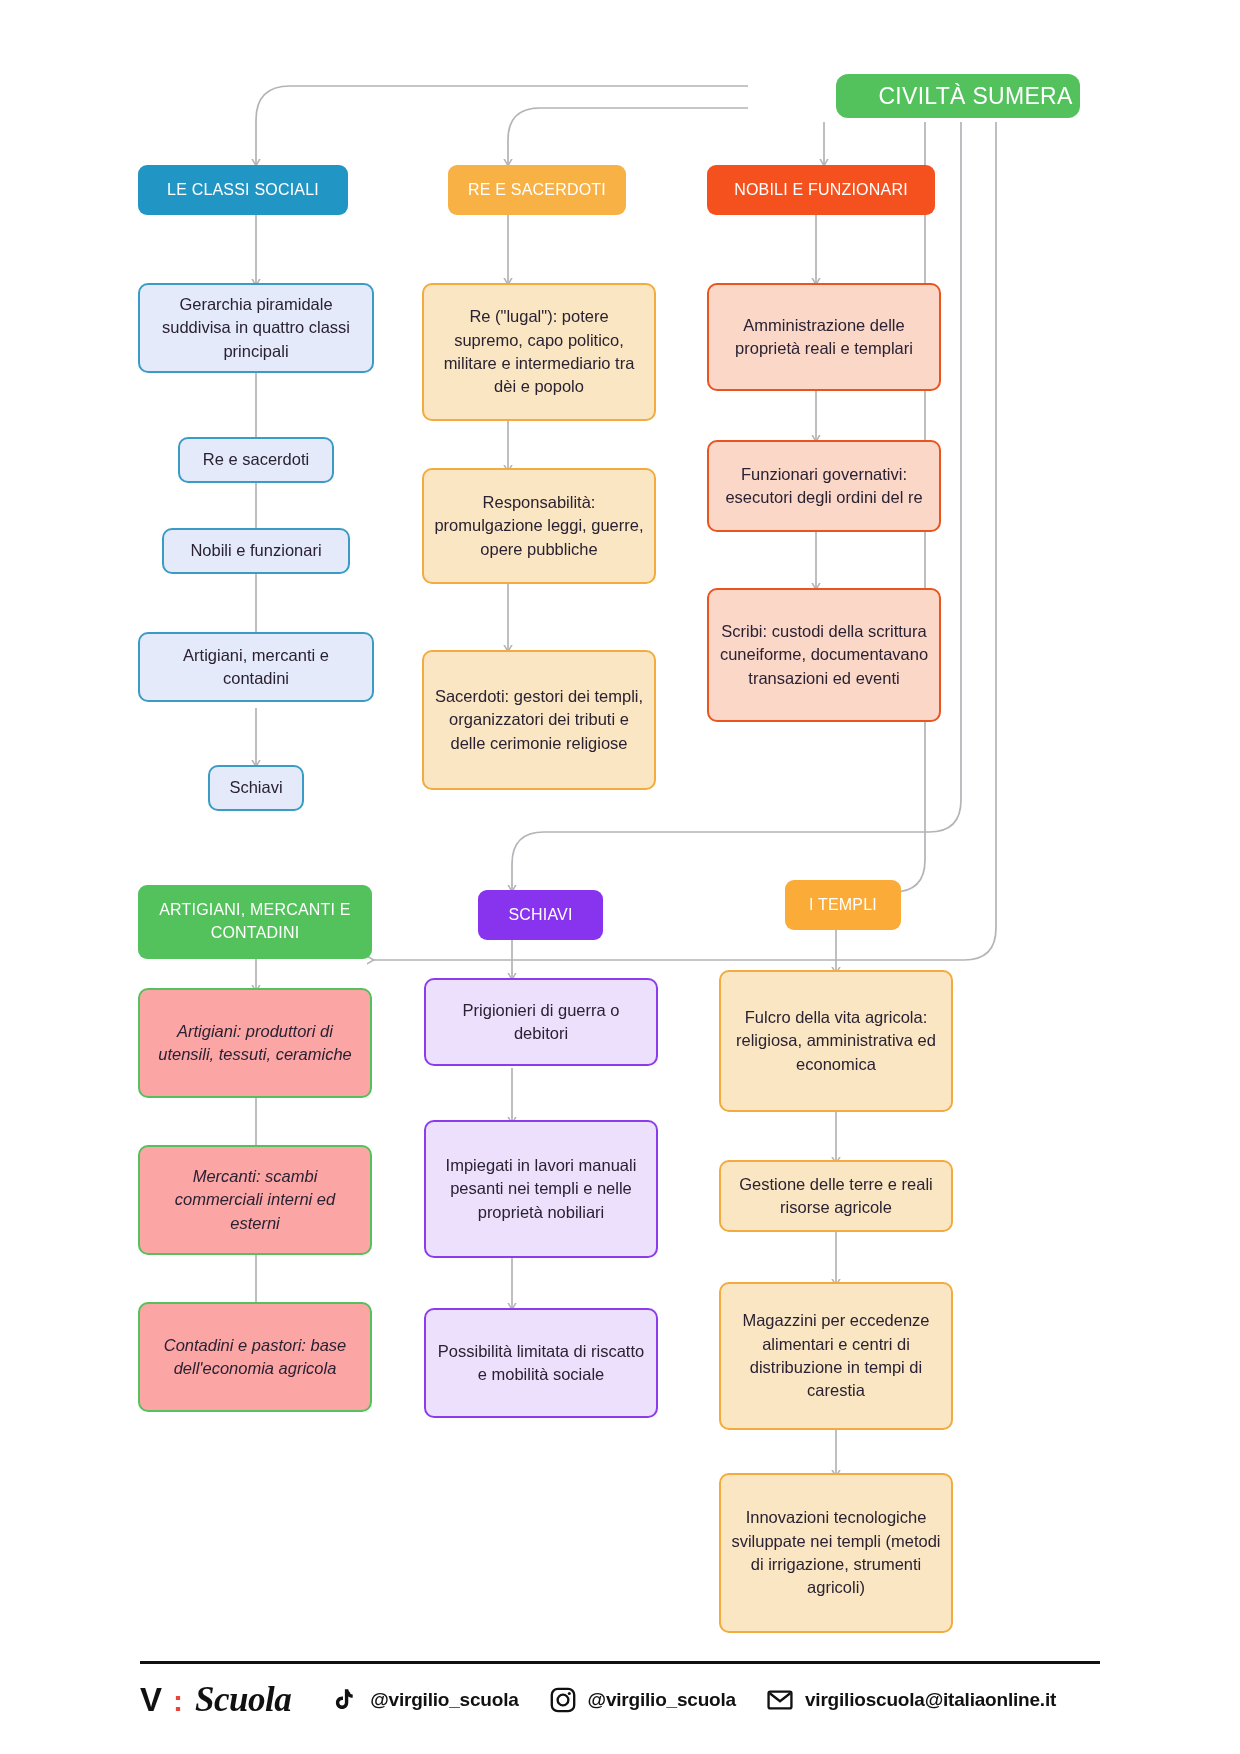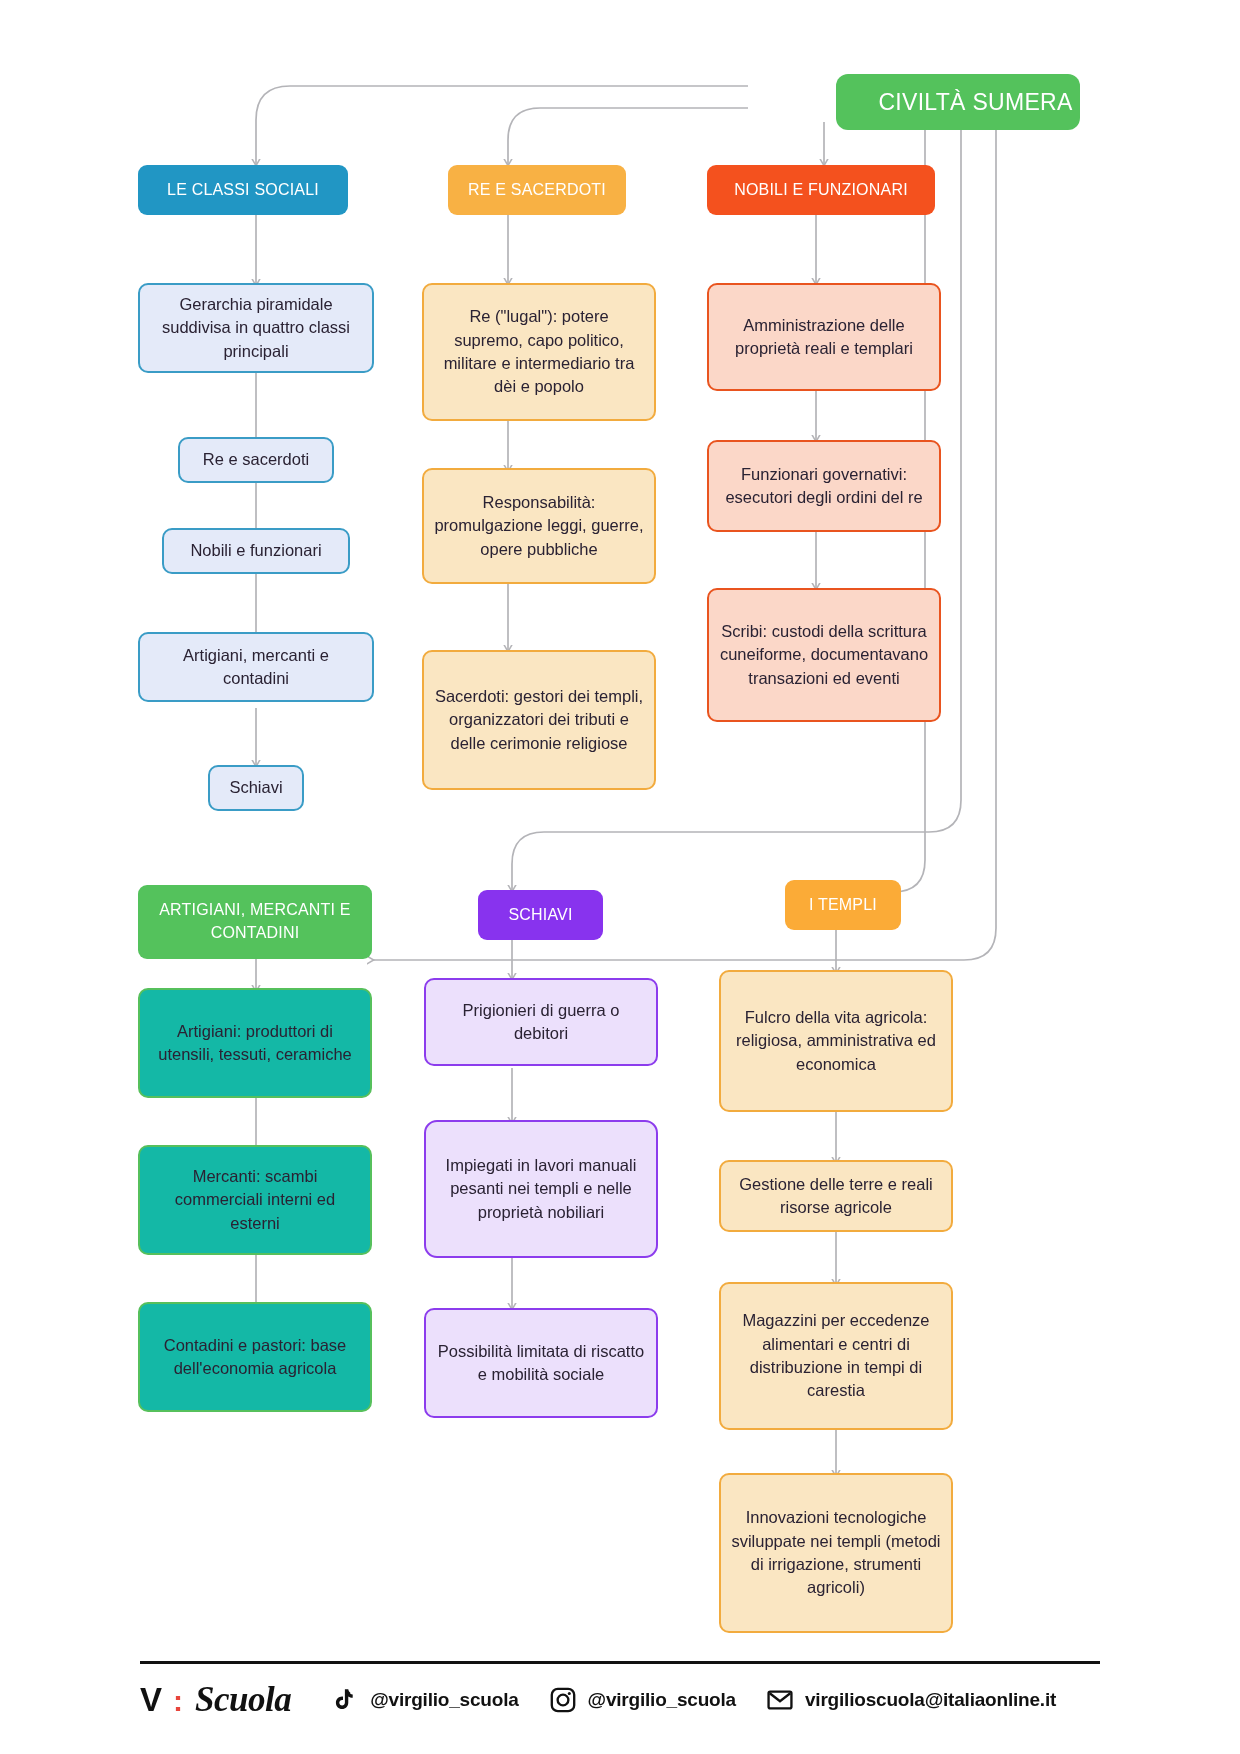--- a/index.html
+++ b/index.html
@@ -37,21 +37,21 @@
   .hdr-red    { background:#f4511e; }
   .hdr-green  { background:#54c25c; }
   .hdr-purple { background:#8833ee; }
   .hdr-orange { background:#fbab37; }
 
   
   .card { font-size:16.5px; border-width:2px; border-style:solid; border-radius:10px; padding:6px 10px; color:#2a2233; }
   .c-blue   { background:#e4eaf9; border-color:#3a9cc6; }
   .c-amber  { background:#fae6c2; border-color:#f2ab3e; }
   .c-red    { background:#fbd7c8; border-color:#e9541f; }
-  .c-green  { background:#14b8a6; border-color:#56c05c; }
+  .c-green  { background:#fca5a5; border-color:#56c05c;font-style:italic; }
   .c-purple { background:#ece0fc; border-color:#8c3ced; }
 
   
   #footer { position:absolute; left:140px; top:1668px; width:960px; }
   #footer-rule { position:absolute; left:140px; top:1661px; width:960px; height:3px; background:#111111; }
   #footer-row { display:flex; align-items:center; gap:30px; height:64px; }
   .f-item { display:flex; align-items:center; gap:11px; }
   .f-text { font-size:19px; font-weight:bold; color:#111111; letter-spacing:-.2px; }
   .brand { display:flex; align-items:baseline; font-weight:bold; }
   .brand-v { font-size:33px; font-family:"Liberation Sans", sans-serif; font-weight:bold; color:#111; letter-spacing:-1px; }
@@ -106,21 +106,21 @@
       <path d="M512,1068 L512,1122" marker-end="url(#ah)"></path>
       <path d="M512,1258 L512,1308" marker-end="url(#ah)"></path>
 
       <path d="M836,930 L836,972" marker-end="url(#ah)"></path>
       <path d="M836,1112 L836,1162" marker-end="url(#ah)"></path>
       <path d="M836,1232 L836,1284" marker-end="url(#ah)"></path>
       <path d="M836,1422 L836,1475" marker-end="url(#ah)"></path>
     </g>
   </svg>
 
-  <div class="node root" style="left:836px; top:74px; width:244px; height:56px;padding-left:35px;">
+  <div class="node root" style="left:836px; top:74px; width:244px; height:44px;padding-left:35px;">
     <span>CIVILTÀ SUMERA</span>
   </div>
 
   <div class="node hdr hdr-blue" style="left:138px; top:165px; width:210px; height:50px;">
     <span>LE CLASSI SOCIALI</span>
   </div>
   <div class="node card c-blue" style="left:138px; top:283px; width:236px; height:90px;">
     <span>Gerarchia piramidale suddivisa in quattro classi principali</span>
   </div>
   <div class="node card c-blue" style="left:178px; top:437px; width:156px; height:46px;">
@@ -174,21 +174,21 @@
   <div class="node card c-green" style="left:138px; top:1302px; width:234px; height:110px;">
     <span>Contadini e pastori: base dell'economia agricola</span>
   </div>
 
   <div class="node hdr hdr-purple" style="left:478px; top:890px; width:125px; height:50px;">
     <span>SCHIAVI</span>
   </div>
   <div class="node card c-purple" style="left:424px; top:978px; width:234px; height:88px;">
     <span>Prigionieri di guerra o debitori</span>
   </div>
-  <div class="node card c-purple" style="left:424px; top:1120px; width:234px; height:138px;border-radius:13px;">
+  <div class="node card c-purple" style="left:424px; top:1120px; width:234px; height:138px;">
     <span>Impiegati in lavori manuali pesanti nei templi e nelle proprietà nobiliari</span>
   </div>
   <div class="node card c-purple" style="left:424px; top:1308px; width:234px; height:110px;">
     <span>Possibilità limitata di riscatto e mobilità sociale</span>
   </div>
 
   <div class="node hdr hdr-orange" style="left:785px; top:880px; width:116px; height:50px;">
     <span>I TEMPLI</span>
   </div>
   <div class="node card c-amber" style="left:719px; top:970px; width:234px; height:142px;">

